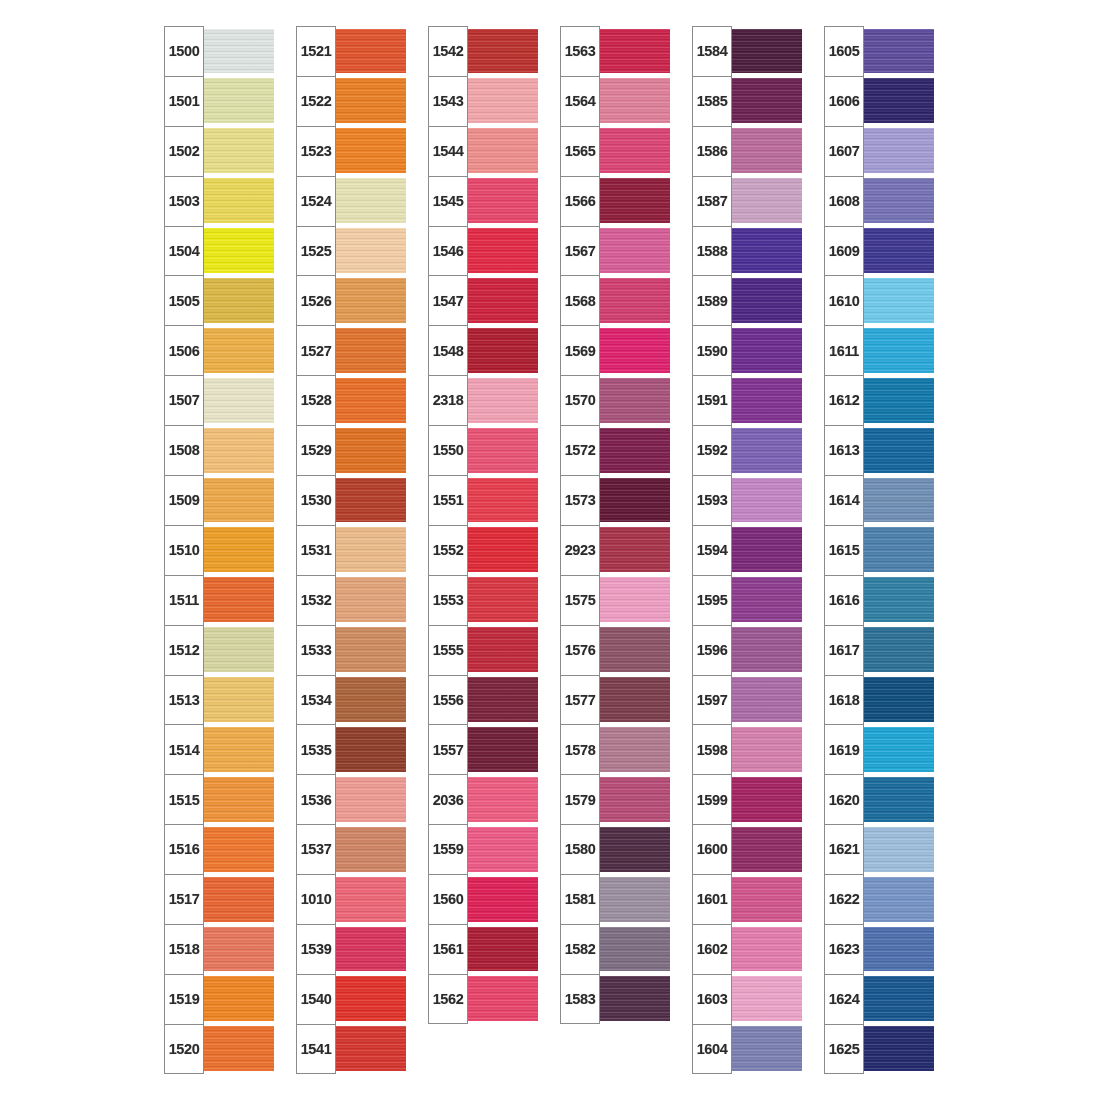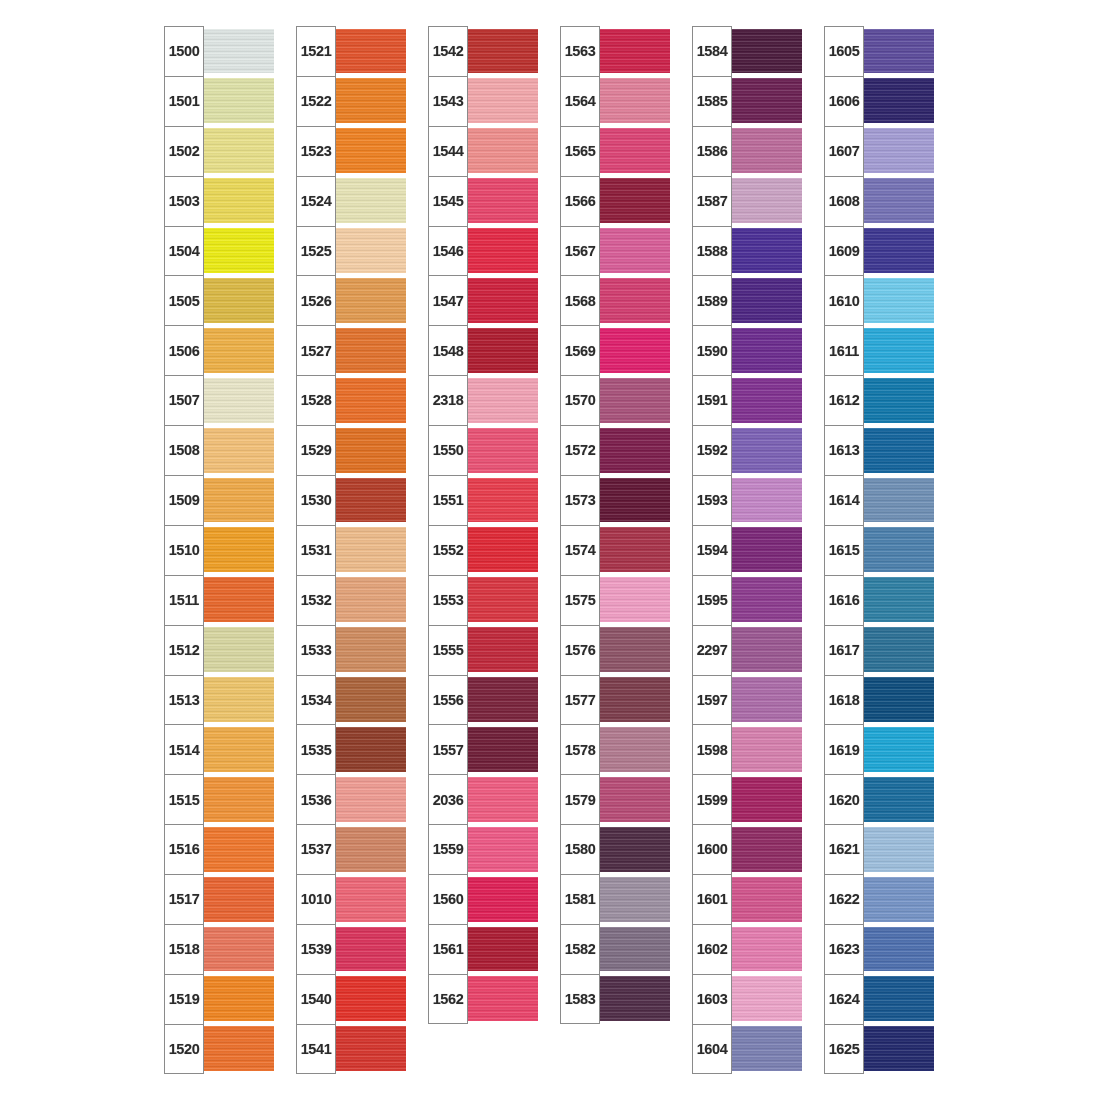--- a/index.html
+++ b/index.html
@@ -701,21 +701,21 @@
         <div class="thread-row">
           <div class="code-cell">
             <span class="code-label">1573</span>
           </div>
           <div class="swatch-cell">
             <div class="swatch" style="background-color: rgb(96, 21, 52);"></div>
           </div>
         </div>
         <div class="thread-row">
           <div class="code-cell">
-            <span class="code-label">1574</span>
+            <span class="code-label">2923</span>
           </div>
           <div class="swatch-cell">
             <div class="swatch" style="background-color: rgb(167, 49, 72);"></div>
           </div>
         </div>
         <div class="thread-row">
           <div class="code-cell">
             <span class="code-label">1575</span>
           </div>
           <div class="swatch-cell">
@@ -879,21 +879,21 @@
         <div class="thread-row">
           <div class="code-cell">
             <span class="code-label">1595</span>
           </div>
           <div class="swatch-cell">
             <div class="swatch" style="background-color: rgb(140, 58, 142);"></div>
           </div>
         </div>
         <div class="thread-row">
           <div class="code-cell">
-            <span class="code-label">2297</span>
+            <span class="code-label">1596</span>
           </div>
           <div class="swatch-cell">
             <div class="swatch" style="background-color: rgb(154, 86, 145);"></div>
           </div>
         </div>
         <div class="thread-row">
           <div class="code-cell">
             <span class="code-label">1597</span>
           </div>
           <div class="swatch-cell">

